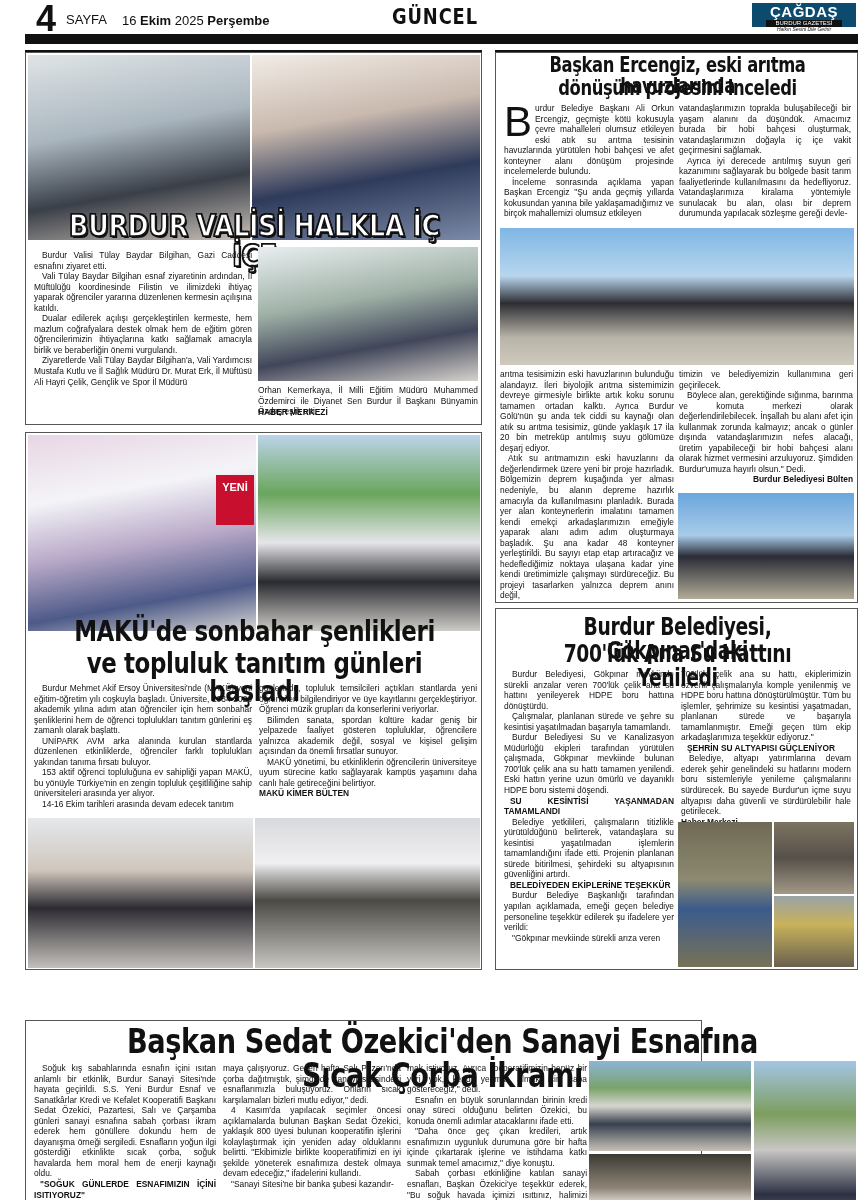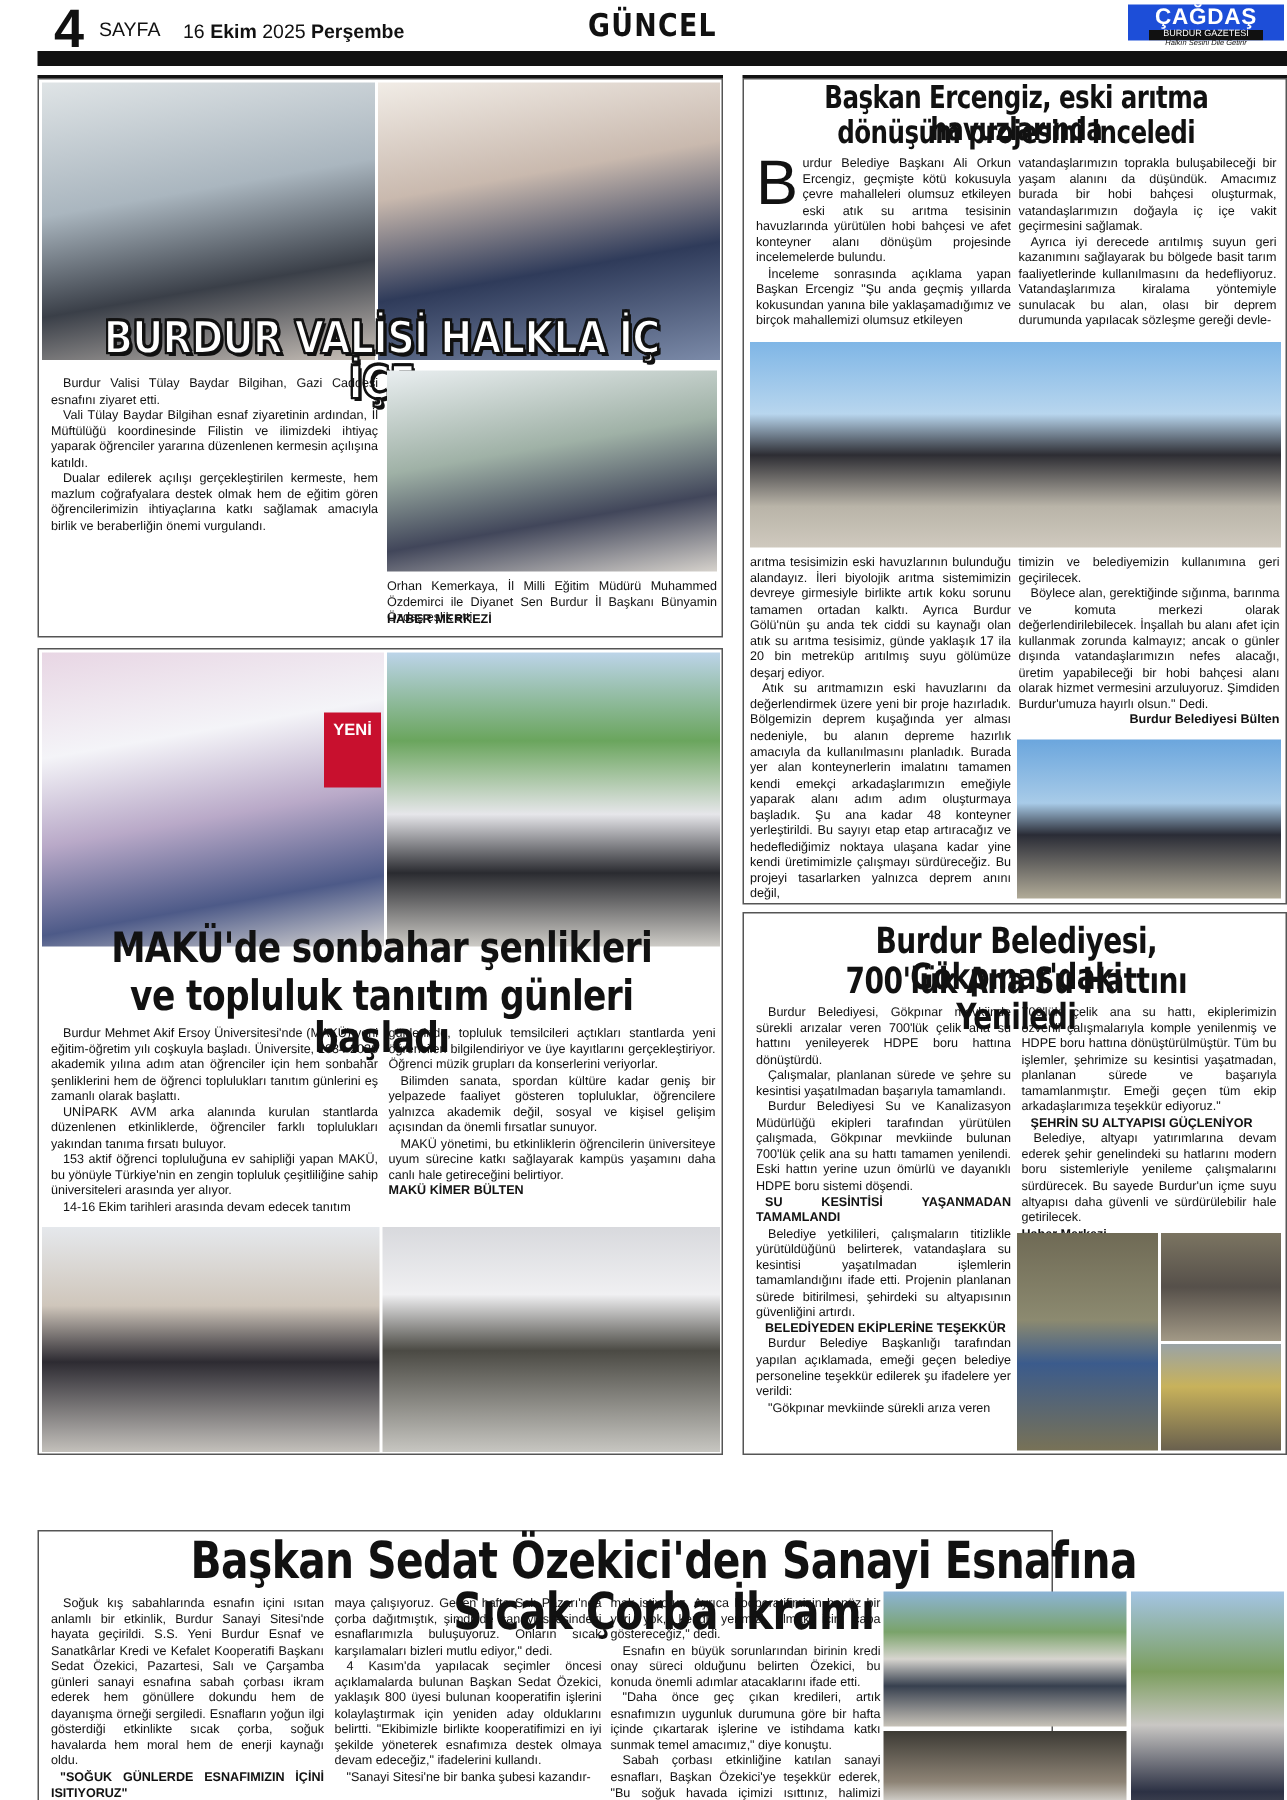--- a/index.html
+++ b/index.html
@@ -4,21 +4,21 @@
 <style>
 *{box-sizing:border-box;margin:0;padding:0}
 body{width:858px;height:1200px;background:#fff;font-family:"Liberation Sans",sans-serif;color:#111;position:relative;overflow:hidden}
 .abs{position:absolute}
 
 #hdr-num{left:36px;top:-2px;font-size:36px;font-weight:bold;letter-spacing:-1px}
 #hdr-sayfa{left:66px;top:12px;font-size:13px}
 #hdr-date{left:122px;top:13px;font-size:13px}
 #hdr-date b{font-weight:bold}
 #hdr-section{left:392px;top:5px;font-family:"DejaVu Sans",sans-serif;font-weight:bold;font-size:21px;transform:scaleX(0.85);transform-origin:left;letter-spacing:1px}
-#logo{left:752px;top:3px;width:104px;height:28px;background:#1d4ed8;color:#fff;text-align:center}
+#logo{left:752px;top:3px;width:104px;height:28px;background:#0c4a6e;color:#fff;text-align:center}
 #logo .t{font-size:15px;font-weight:bold;line-height:17px;letter-spacing:.5px}
 #logo .s{font-size:6px;line-height:7px;background:#111;margin:0 14px}
 #logo .sl{font-size:5px;color:#111;background:#fff;line-height:5px;font-style:italic}
 #hdr-bar{left:25px;top:34px;width:833px;height:10px;background:#111}
 .rule{height:2px;background:#111}
 
 .box{border:1px solid #555}
 .photo{background:linear-gradient(160deg,#8fb3d4,#c9c3b4 45%,#6d6a70);}
 .head{font-family:"DejaVu Sans",sans-serif;font-weight:bold;text-align:center;letter-spacing:-.5px;transform-origin:center;line-height:1}
 .col{font-size:8.4px;line-height:10.55px;text-align:justify;hyphens:auto}
@@ -50,20 +50,21 @@
 <div class="abs rule" style="left:495px;top:50px;width:363px"></div>
 
 <div class="abs box" style="left:25px;top:52px;width:457px;height:373px">
   <div class="abs photo" style="left:2px;top:2px;width:222px;height:185px;background:linear-gradient(170deg,#dfe4e6,#aab6bf 40%,#3a3f48 70%,#c8c0b8)"></div>
   <div class="abs photo" style="left:226px;top:2px;width:228px;height:185px;background:linear-gradient(170deg,#f1ece6,#c9b9ae 35%,#2f3b5a 65%,#7b8aa8)"></div>
   <div class="abs head overlay-title" style="left:0;top:158px;width:457px;font-size:30px;transform:scaleX(.85)">BURDUR VALİSİ HALKLA İÇ İÇE</div>
   <div class="abs col" style="left:8px;top:197px;width:218px">
     <p>Burdur Valisi Tülay Baydar Bilgihan, Gazi Caddesi esnafını ziyaret etti.</p>
     <p>Vali Tülay Baydar Bilgihan esnaf ziyaretinin ardından, İl Müftülüğü koordinesinde Filistin ve ilimizdeki ihtiyaç yaparak öğrenciler yararına düzenlenen kermesin açılışına katıldı.</p>
     <p>Dualar edilerek açılışı gerçekleştirilen kermeste, hem mazlum coğrafyalara destek olmak hem de eğitim gören öğrencilerimizin ihtiyaçlarına katkı sağlamak amacıyla birlik ve beraberliğin önemi vurgulandı.</p>
+    <p>Ziyaretlerde Vali Tülay Baydar Bilgihan'a, Vali Yardımcısı Mustafa Kutlu ve İl Sağlık Müdürü Dr. Murat Erk, İl Müftüsü Ali Hayri Çelik, Gençlik ve Spor İl Müdürü</p>
   </div>
   <div class="abs photo" style="left:232px;top:194px;width:220px;height:134px;background:linear-gradient(170deg,#e9eef0,#9fb1a6 40%,#41465a 70%,#d6d2cc)"></div>
   <div class="abs col" style="left:232px;top:332px;width:220px">
     <p style="text-indent:0">Orhan Kemerkaya, İl Milli Eğitim Müdürü Muhammed Özdemirci ile Diyanet Sen Burdur İl Başkanı Bünyamin Özdaş eşlik etti.</p>
     <div class="by" style="margin-top:-10px">HABER MERKEZİ</div>
   </div>
 </div>
 
 <div class="abs box" style="left:495px;top:52px;width:363px;height:551px">
   <div class="abs head" style="left:0;top:2px;width:363px;font-size:21px;transform:scaleX(.78)">Başkan Ercengiz, eski arıtma havuzlarında</div>

